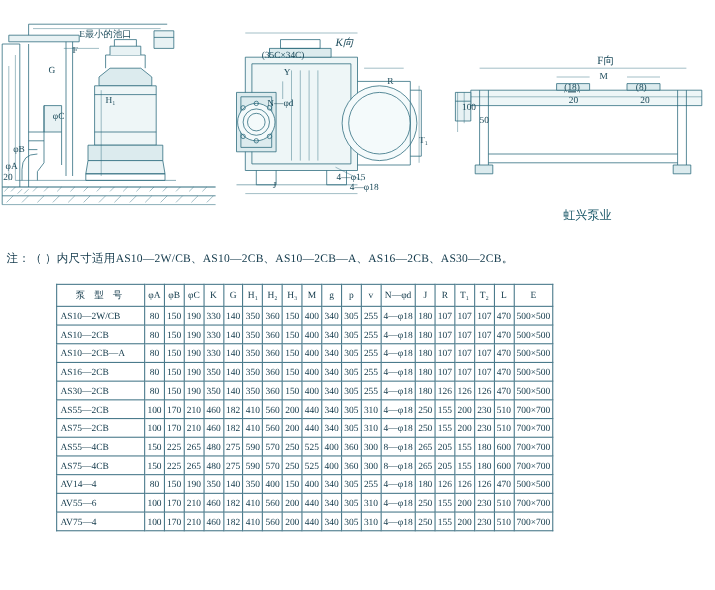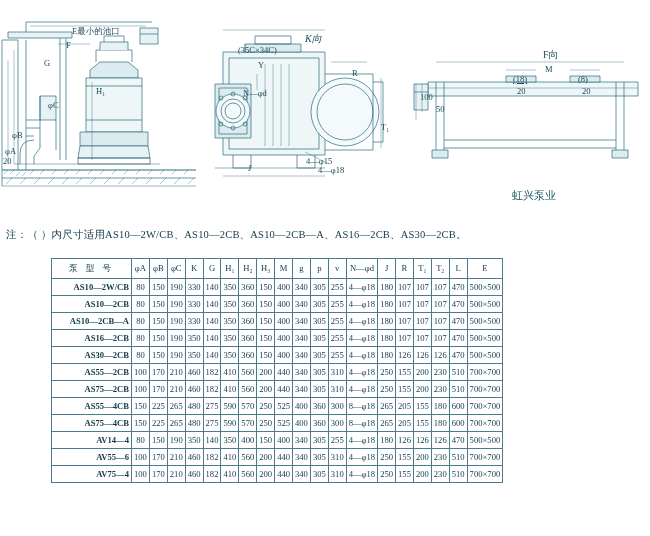--- a/index.html
+++ b/index.html
@@ -54,24 +54,23 @@
     height:14px;
     line-height:14px;
     white-space:nowrap;
   }
   table.spec th{
     font-weight:normal;
     height:17px;
     line-height:17px;
   }
   table.spec td.model{
-    text-align:right;
+    text-align:left;
     padding-left:3px;
     width:74px;
-    font-weight:bold;
   }
   table.spec th.model{
     width:74px;
     letter-spacing:3px;
   }
 </style>
 </head>
 <body>
 
 <div class="drawings">

